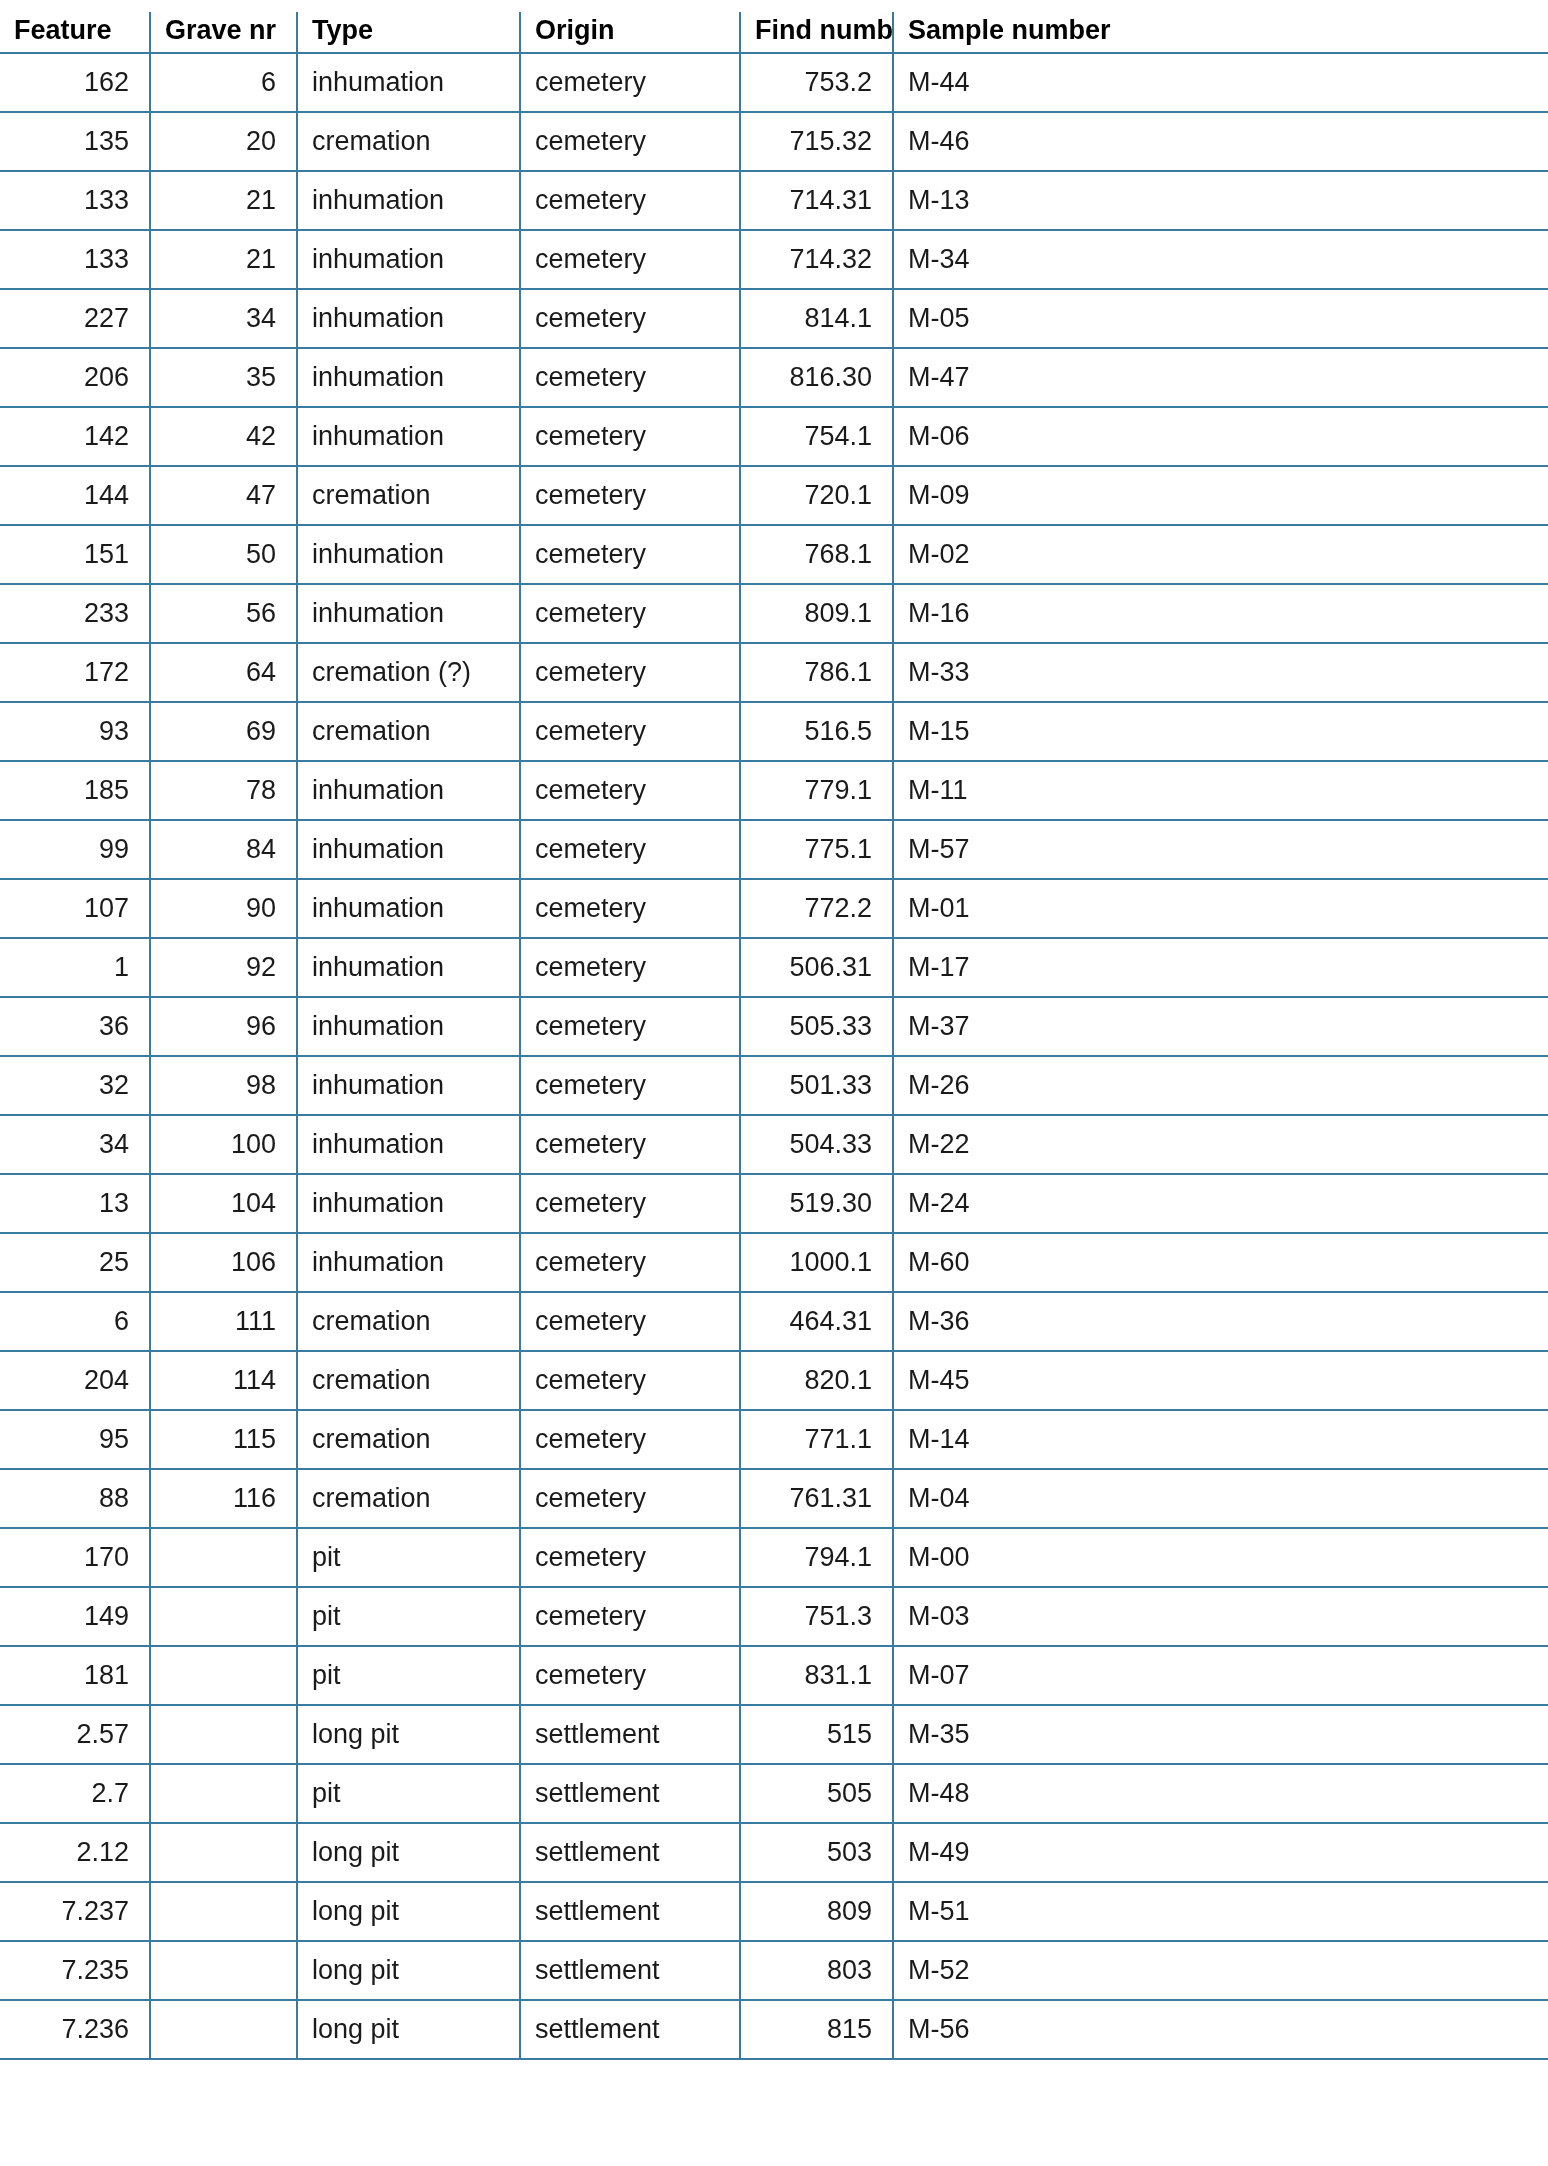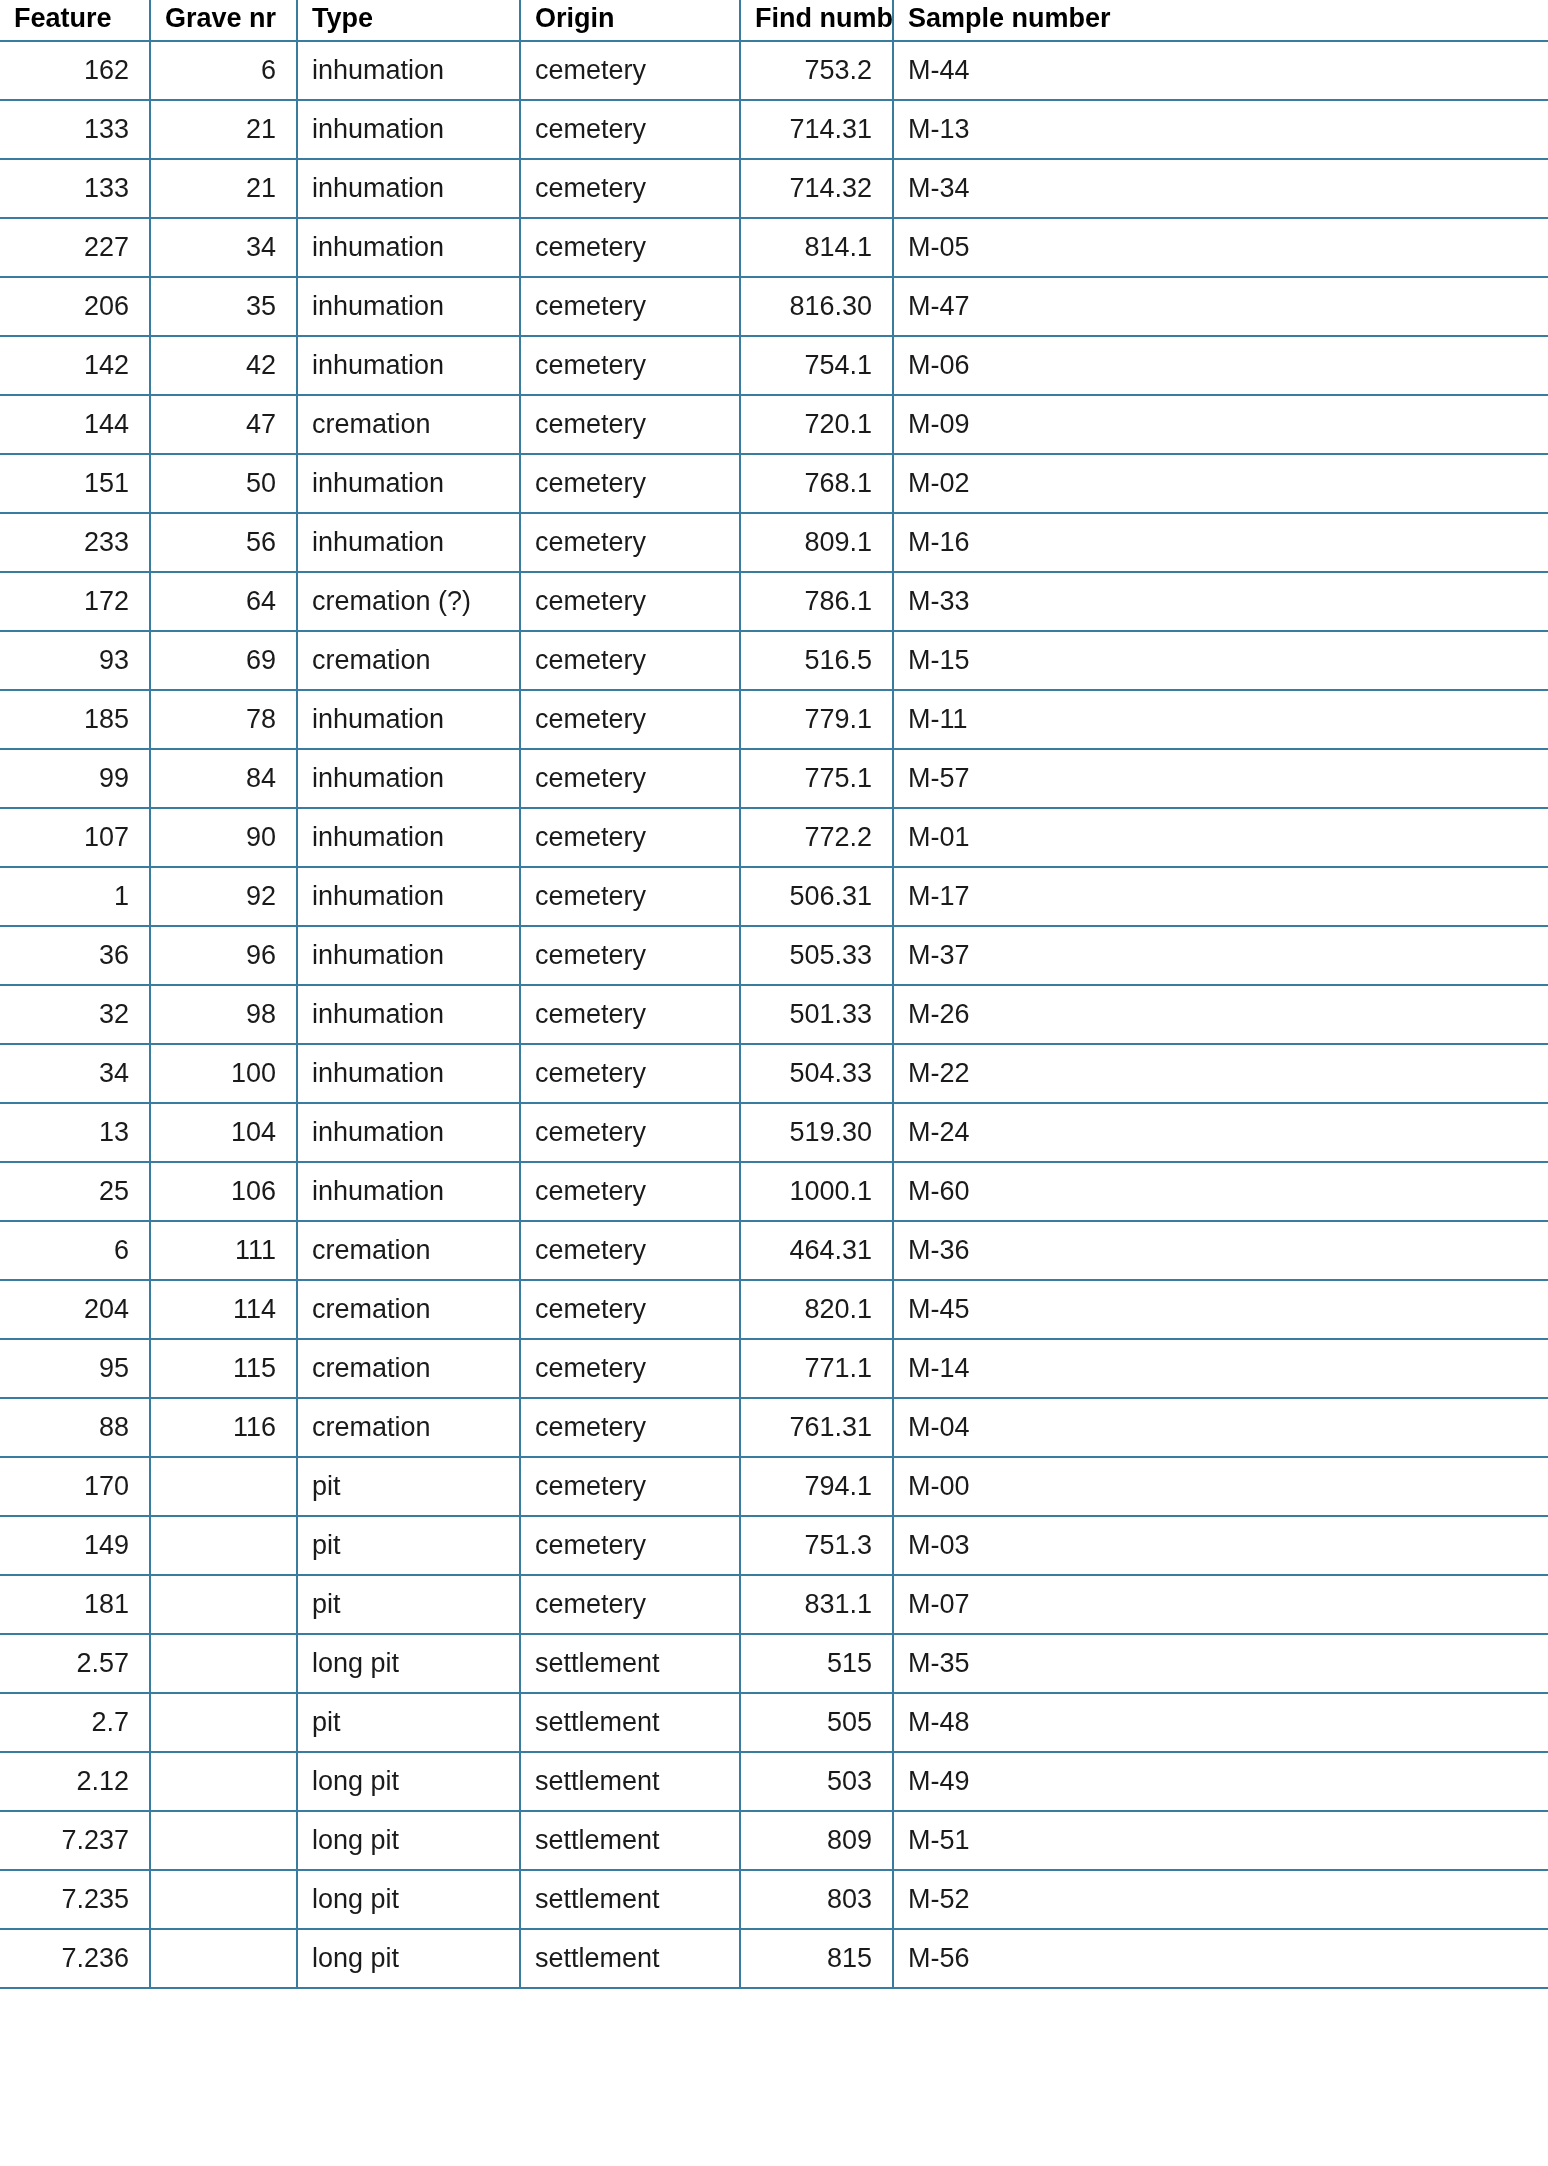--- a/index.html
+++ b/index.html
@@ -13,20 +13,21 @@
     background:var(--bg);
     width:1548px;
     font-family:"Liberation Sans","DejaVu Sans",sans-serif;
     color:var(--text);
   }
   table{
     width:1548px;
     border-collapse:collapse;
     table-layout:fixed;
     background:var(--bg);
+    margin-top:12px;
   }
   th,td{
     box-sizing:border-box;
     font-size:27px;
     border-right:2px solid var(--rule);
     border-bottom:2px solid var(--rule);
     overflow:hidden;
     white-space:nowrap;
   }
   th:last-child,td:last-child{border-right:none;}
@@ -71,20 +72,28 @@
   <tbody>
       <tr>
         <td class="al-right">162</td>
         <td class="al-right">6</td>
         <td class="al-left">inhumation</td>
         <td class="al-left">cemetery</td>
         <td class="al-right">753.2</td>
         <td class="al-left">M-44</td>
       </tr>
       <tr>
+        <td class="al-right">135</td>
+        <td class="al-right">20</td>
+        <td class="al-left">cremation</td>
+        <td class="al-left">cemetery</td>
+        <td class="al-right">715.32</td>
+        <td class="al-left">M-46</td>
+      </tr>
+      <tr>
         <td class="al-right">133</td>
         <td class="al-right">21</td>
         <td class="al-left">inhumation</td>
         <td class="al-left">cemetery</td>
         <td class="al-right">714.31</td>
         <td class="al-left">M-13</td>
       </tr>
       <tr>
         <td class="al-right">133</td>
         <td class="al-right">21</td>

